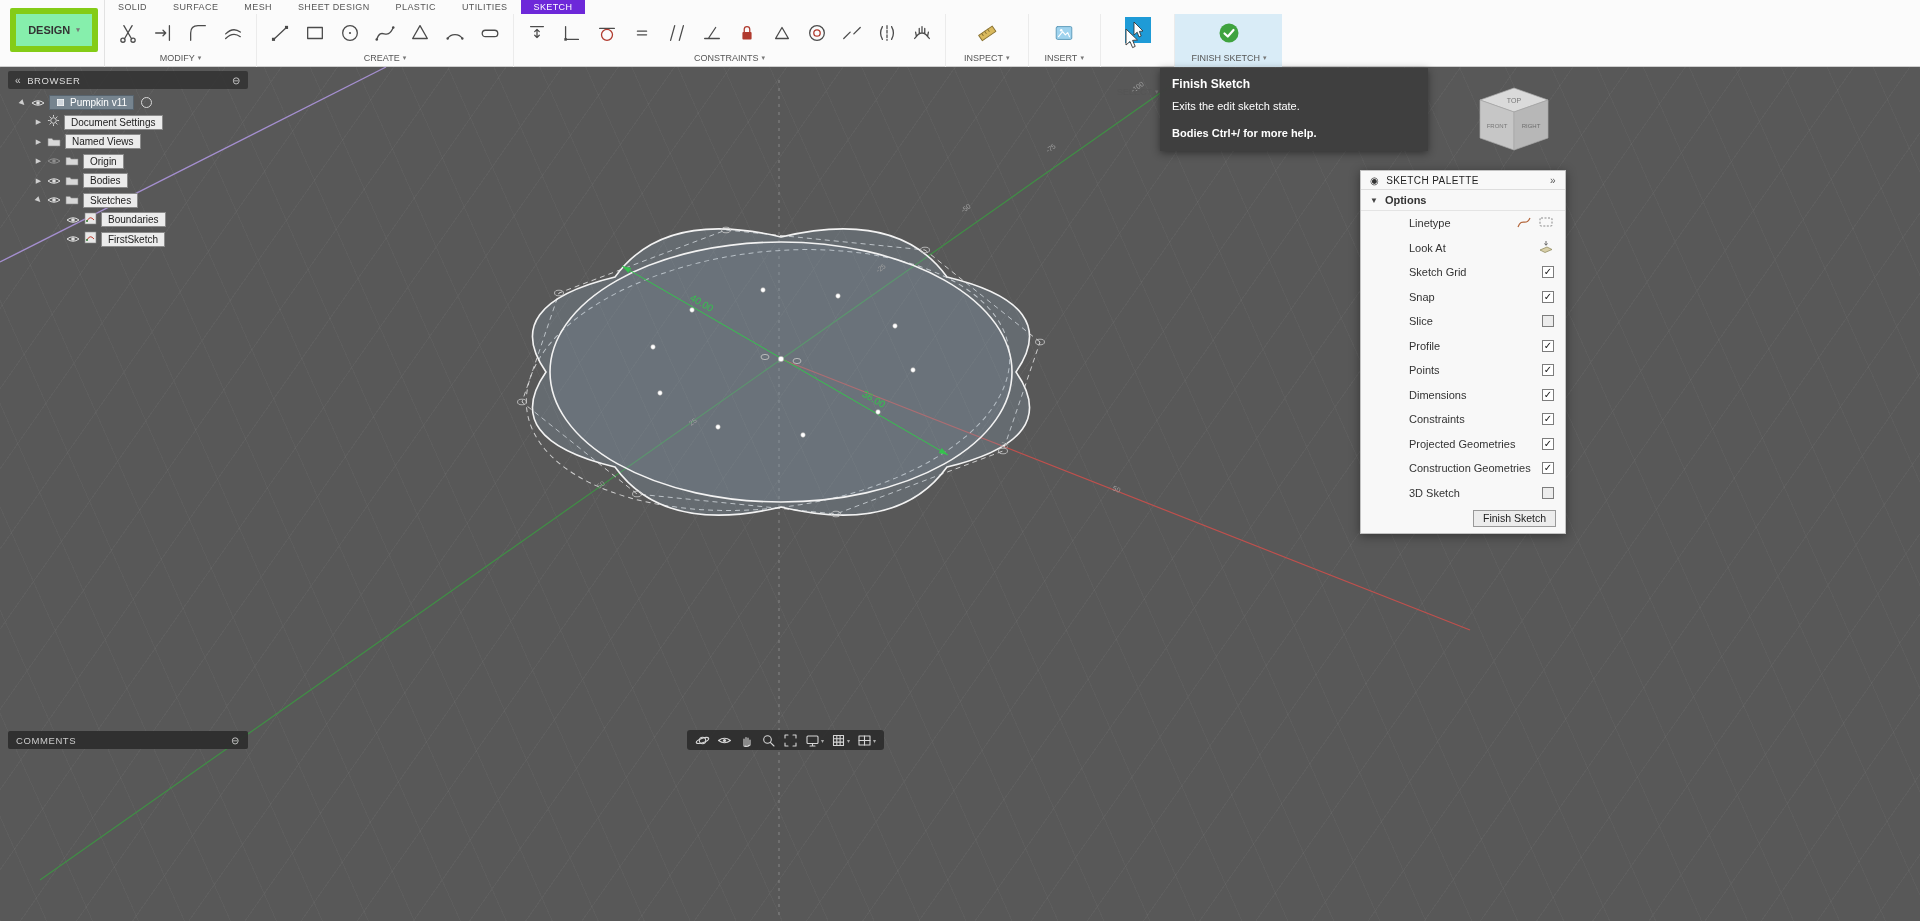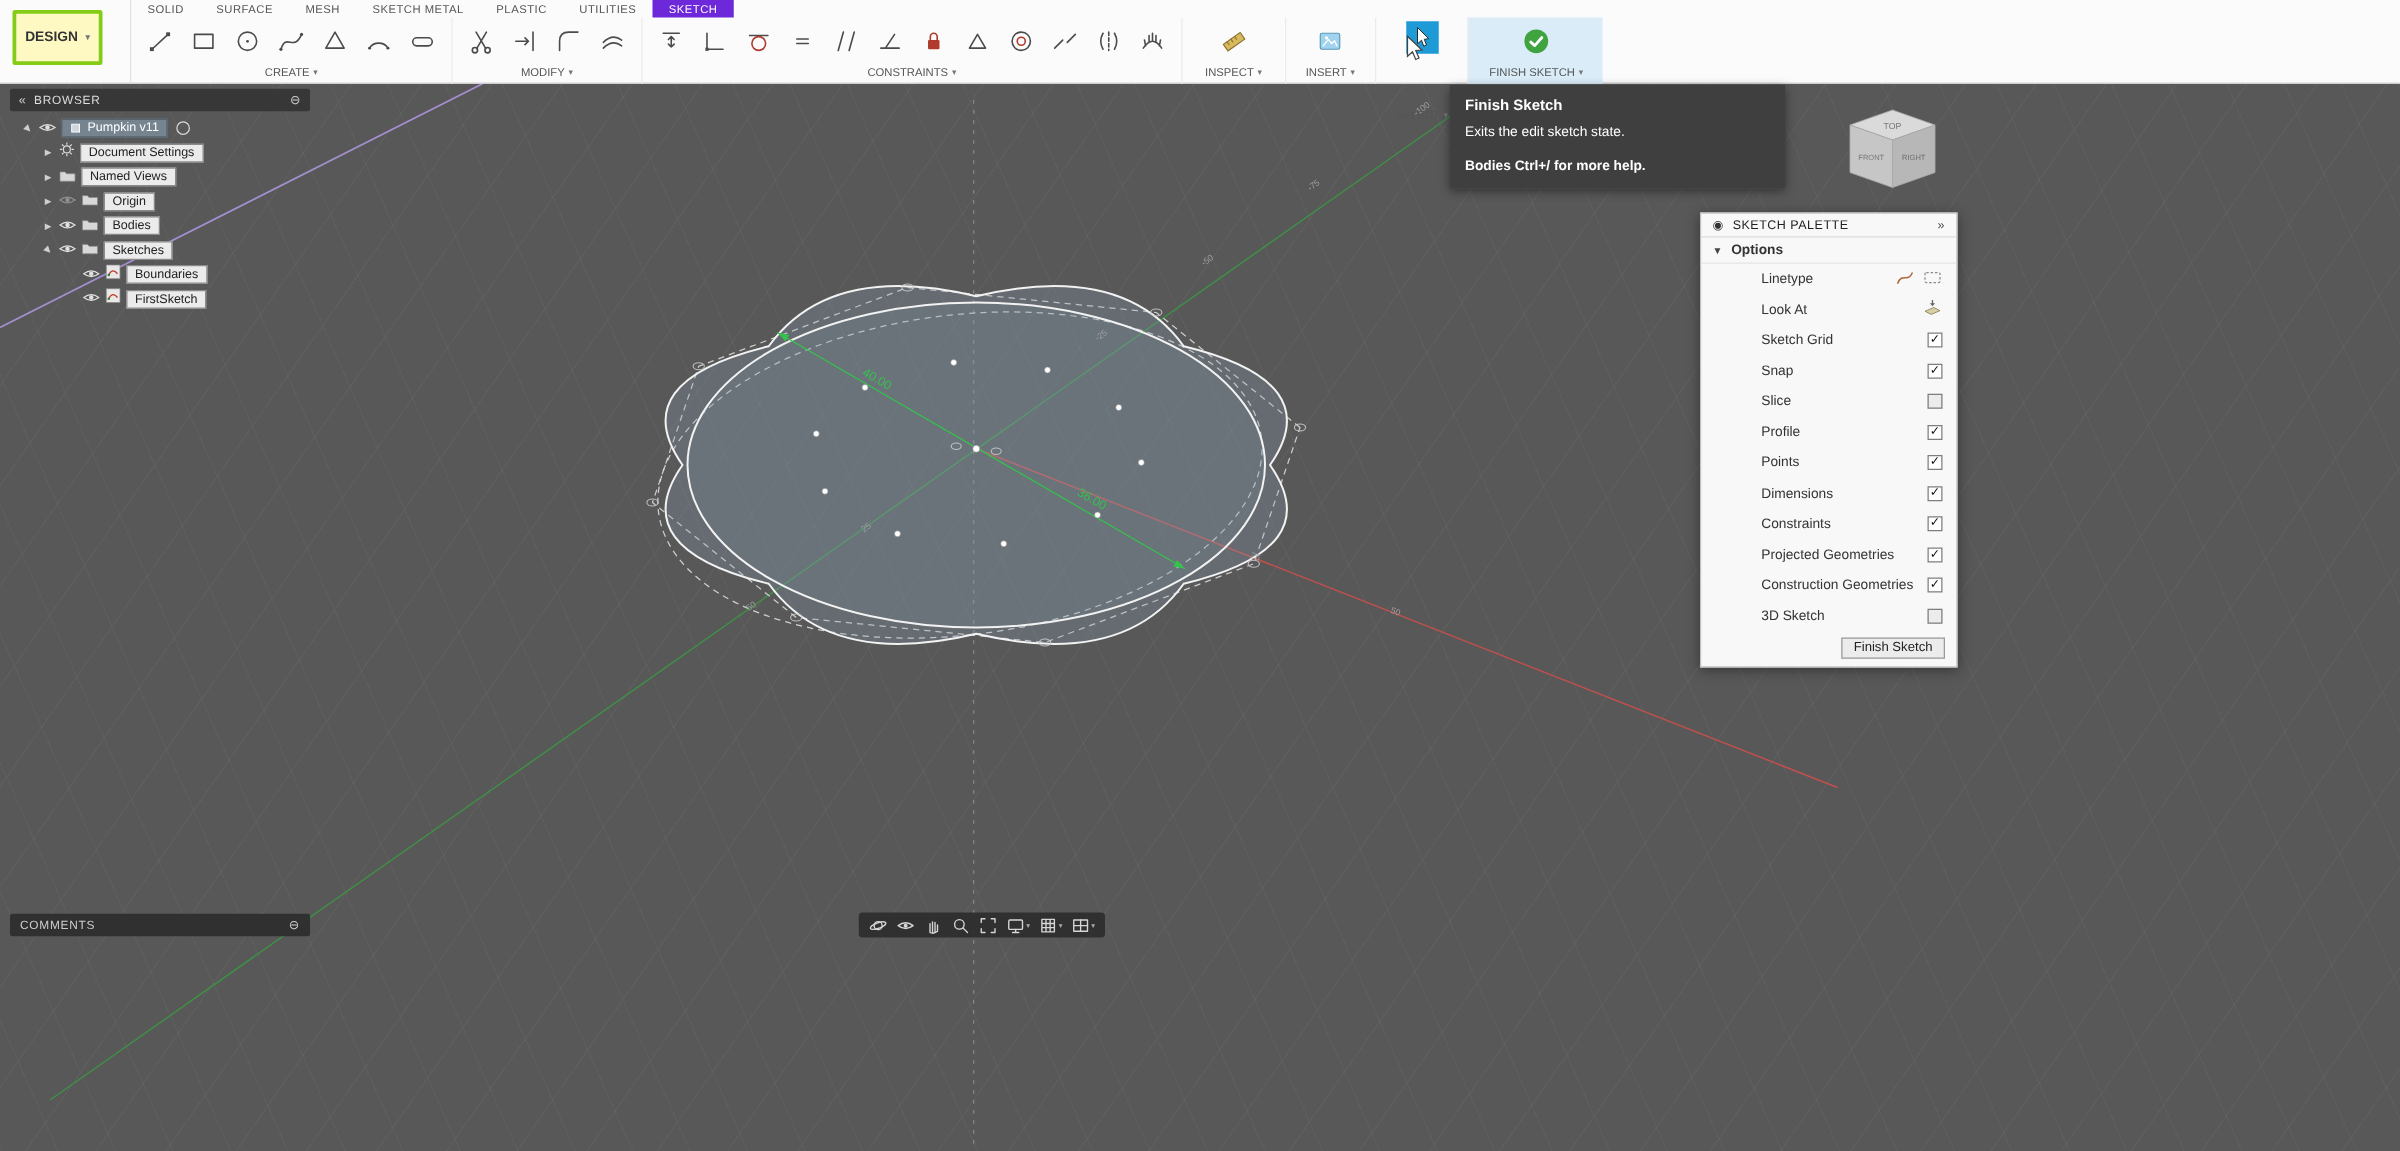--- a/index.html
+++ b/index.html
@@ -1,21 +1,21 @@
 <!DOCTYPE html>
 <html><head>
 <meta charset="utf-8">
 <style>
   * { box-sizing: border-box; margin: 0; padding: 0; }
   html,body { width:1920px; height:921px; overflow:hidden; font-family:"Liberation Sans", sans-serif; background:#585858; }
 
   
   .topbar { position:absolute; left:0; top:0; width:1920px; height:67px; background:#fbfbfb; border-bottom:1px solid #cfcfcf; z-index:50; }
-  .design-btn { position:absolute; left:10px; top:8px; width:72px; height:44px; border:3px solid #84cc16; border-radius:2px;
-    display:flex; align-items:center; justify-content:center; gap:6px; font-size:11px; font-weight:bold; color:#333; background:#fef9c3; cursor:default; }
+  .design-btn { position:absolute; left:10px; top:8px; width:88px; height:44px; border:6px solid #84cc16; border-radius:2px;
+    display:flex; align-items:center; justify-content:center; gap:6px; font-size:11px; font-weight:bold; color:#333; background:#86efac; cursor:default; }
   .ribbon { position:absolute; left:104px; top:0; right:0; height:67px; border-left:1px solid #e2e2e2; }
   .tabs-row { height:14px; display:flex; align-items:stretch; }
   .tab { padding:0 13px; display:flex; align-items:center; font-size:9px; letter-spacing:.4px; color:#555; }
   .tab.active { background:#6d28d9; color:#fff; }
   .tools-row { height:53px; display:flex; align-items:stretch; }
   .tgroup { display:flex; flex-direction:column; justify-content:space-between; padding:3px 10px 3px; }
   .tgroup + .tgroup { border-left:1px solid #ebebeb; }
   .ticons { display:flex; align-items:center; gap:9px; height:32px; }
   .tlabel { font-size:9px; color:#555; display:flex; justify-content:center; align-items:center; gap:3px; height:12px; }
   .caret { font-size:7px; color:#777; }
@@ -159,31 +159,62 @@
 <div class="topbar">
   <div class="design-btn">
     <span>DESIGN</span>
     <span class="caret">▾</span>
   </div>
   <div class="ribbon">
     <div class="tabs-row">
       <span class="tab">SOLID</span>
       <span class="tab">SURFACE</span>
       <span class="tab">MESH</span>
-      <span class="tab">SKETCH METAL</span>
+      <span class="tab">SHEET DESIGN</span>
       <span class="tab">PLASTIC</span>
       <span class="tab">UTILITIES</span>
       <span class="tab active">SKETCH</span>
     </div>
     <div class="tools-row">
 
       <div class="tgroup">
         <div class="ticons">
           <span class="ibtn">
               <svg class="ic" viewBox="0 0 24 24">
+                <path d="M7.5 4 L16 18.5 M16.5 4 L8 18.5"></path>
+                <circle cx="6.5" cy="19.8" r="2.3"></circle>
+                <circle cx="17.5" cy="19.8" r="2.3"></circle>
+              </svg>
+            </span>
+          <span class="ibtn">
+              <svg class="ic" viewBox="0 0 24 24">
+                <path d="M19 4 V20 M4 12 H15 M12 9 L15 12 L12 15"></path>
+              </svg>
+            </span>
+          <span class="ibtn">
+              <svg class="ic" viewBox="0 0 24 24">
+                <path d="M4 20 V12 Q4 4 12 4 H20"></path>
+              </svg>
+            </span>
+          <span class="ibtn">
+              <svg class="ic" viewBox="0 0 24 24">
+                <path d="M4 18 Q12 10 20 16 M4 13 Q12 5 20 11"></path>
+              </svg>
+            </span>
+        </div>
+        <div class="tlabel">
+          <span>MODIFY</span>
+            <span class="caret">▾</span>
+        </div>
+      </div>
+
+      <div class="tgroup">
+        <div class="ticons">
+          <span class="ibtn">
+              <svg class="ic" viewBox="0 0 24 24">
                 <path d="M5 19 L19 6"></path>
                 <rect x="3.2" y="17.2" width="3.4" height="3.4" fill="#4b4b4b" stroke="none"></rect>
                 <rect x="17.4" y="4.2" width="3.4" height="3.4" fill="#4b4b4b" stroke="none"></rect>
               </svg>
             </span>
           <span class="ibtn">
               <svg class="ic" viewBox="0 0 24 24">
                 <rect x="4" y="6" width="16" height="12"></rect>
               </svg>
             </span>
@@ -213,51 +244,20 @@
               </svg>
             </span>
           <span class="ibtn">
               <svg class="ic" viewBox="0 0 24 24">
                 <rect x="3.5" y="9" width="17" height="7" rx="3.5"></rect>
               </svg>
             </span>
         </div>
         <div class="tlabel">
           <span>CREATE</span>
-            <span class="caret">▾</span>
-        </div>
-      </div>
-
-      <div class="tgroup">
-        <div class="ticons">
-          <span class="ibtn">
-              <svg class="ic" viewBox="0 0 24 24">
-                <path d="M7.5 4 L16 18.5 M16.5 4 L8 18.5"></path>
-                <circle cx="6.5" cy="19.8" r="2.3"></circle>
-                <circle cx="17.5" cy="19.8" r="2.3"></circle>
-              </svg>
-            </span>
-          <span class="ibtn">
-              <svg class="ic" viewBox="0 0 24 24">
-                <path d="M19 4 V20 M4 12 H15 M12 9 L15 12 L12 15"></path>
-              </svg>
-            </span>
-          <span class="ibtn">
-              <svg class="ic" viewBox="0 0 24 24">
-                <path d="M4 20 V12 Q4 4 12 4 H20"></path>
-              </svg>
-            </span>
-          <span class="ibtn">
-              <svg class="ic" viewBox="0 0 24 24">
-                <path d="M4 18 Q12 10 20 16 M4 13 Q12 5 20 11"></path>
-              </svg>
-            </span>
-        </div>
-        <div class="tlabel">
-          <span>MODIFY</span>
             <span class="caret">▾</span>
         </div>
       </div>
 
       <div class="tgroup">
         <div class="ticons">
           <span class="ibtn">
               <svg class="ic" viewBox="0 0 24 24" stroke="#b03a2e">
                 <path d="M5 5 H19 M12 8 V17 M9.5 10.5 L12 8 L14.5 10.5 M9.5 14.5 L12 17 L14.5 14.5"></path>
               </svg>

